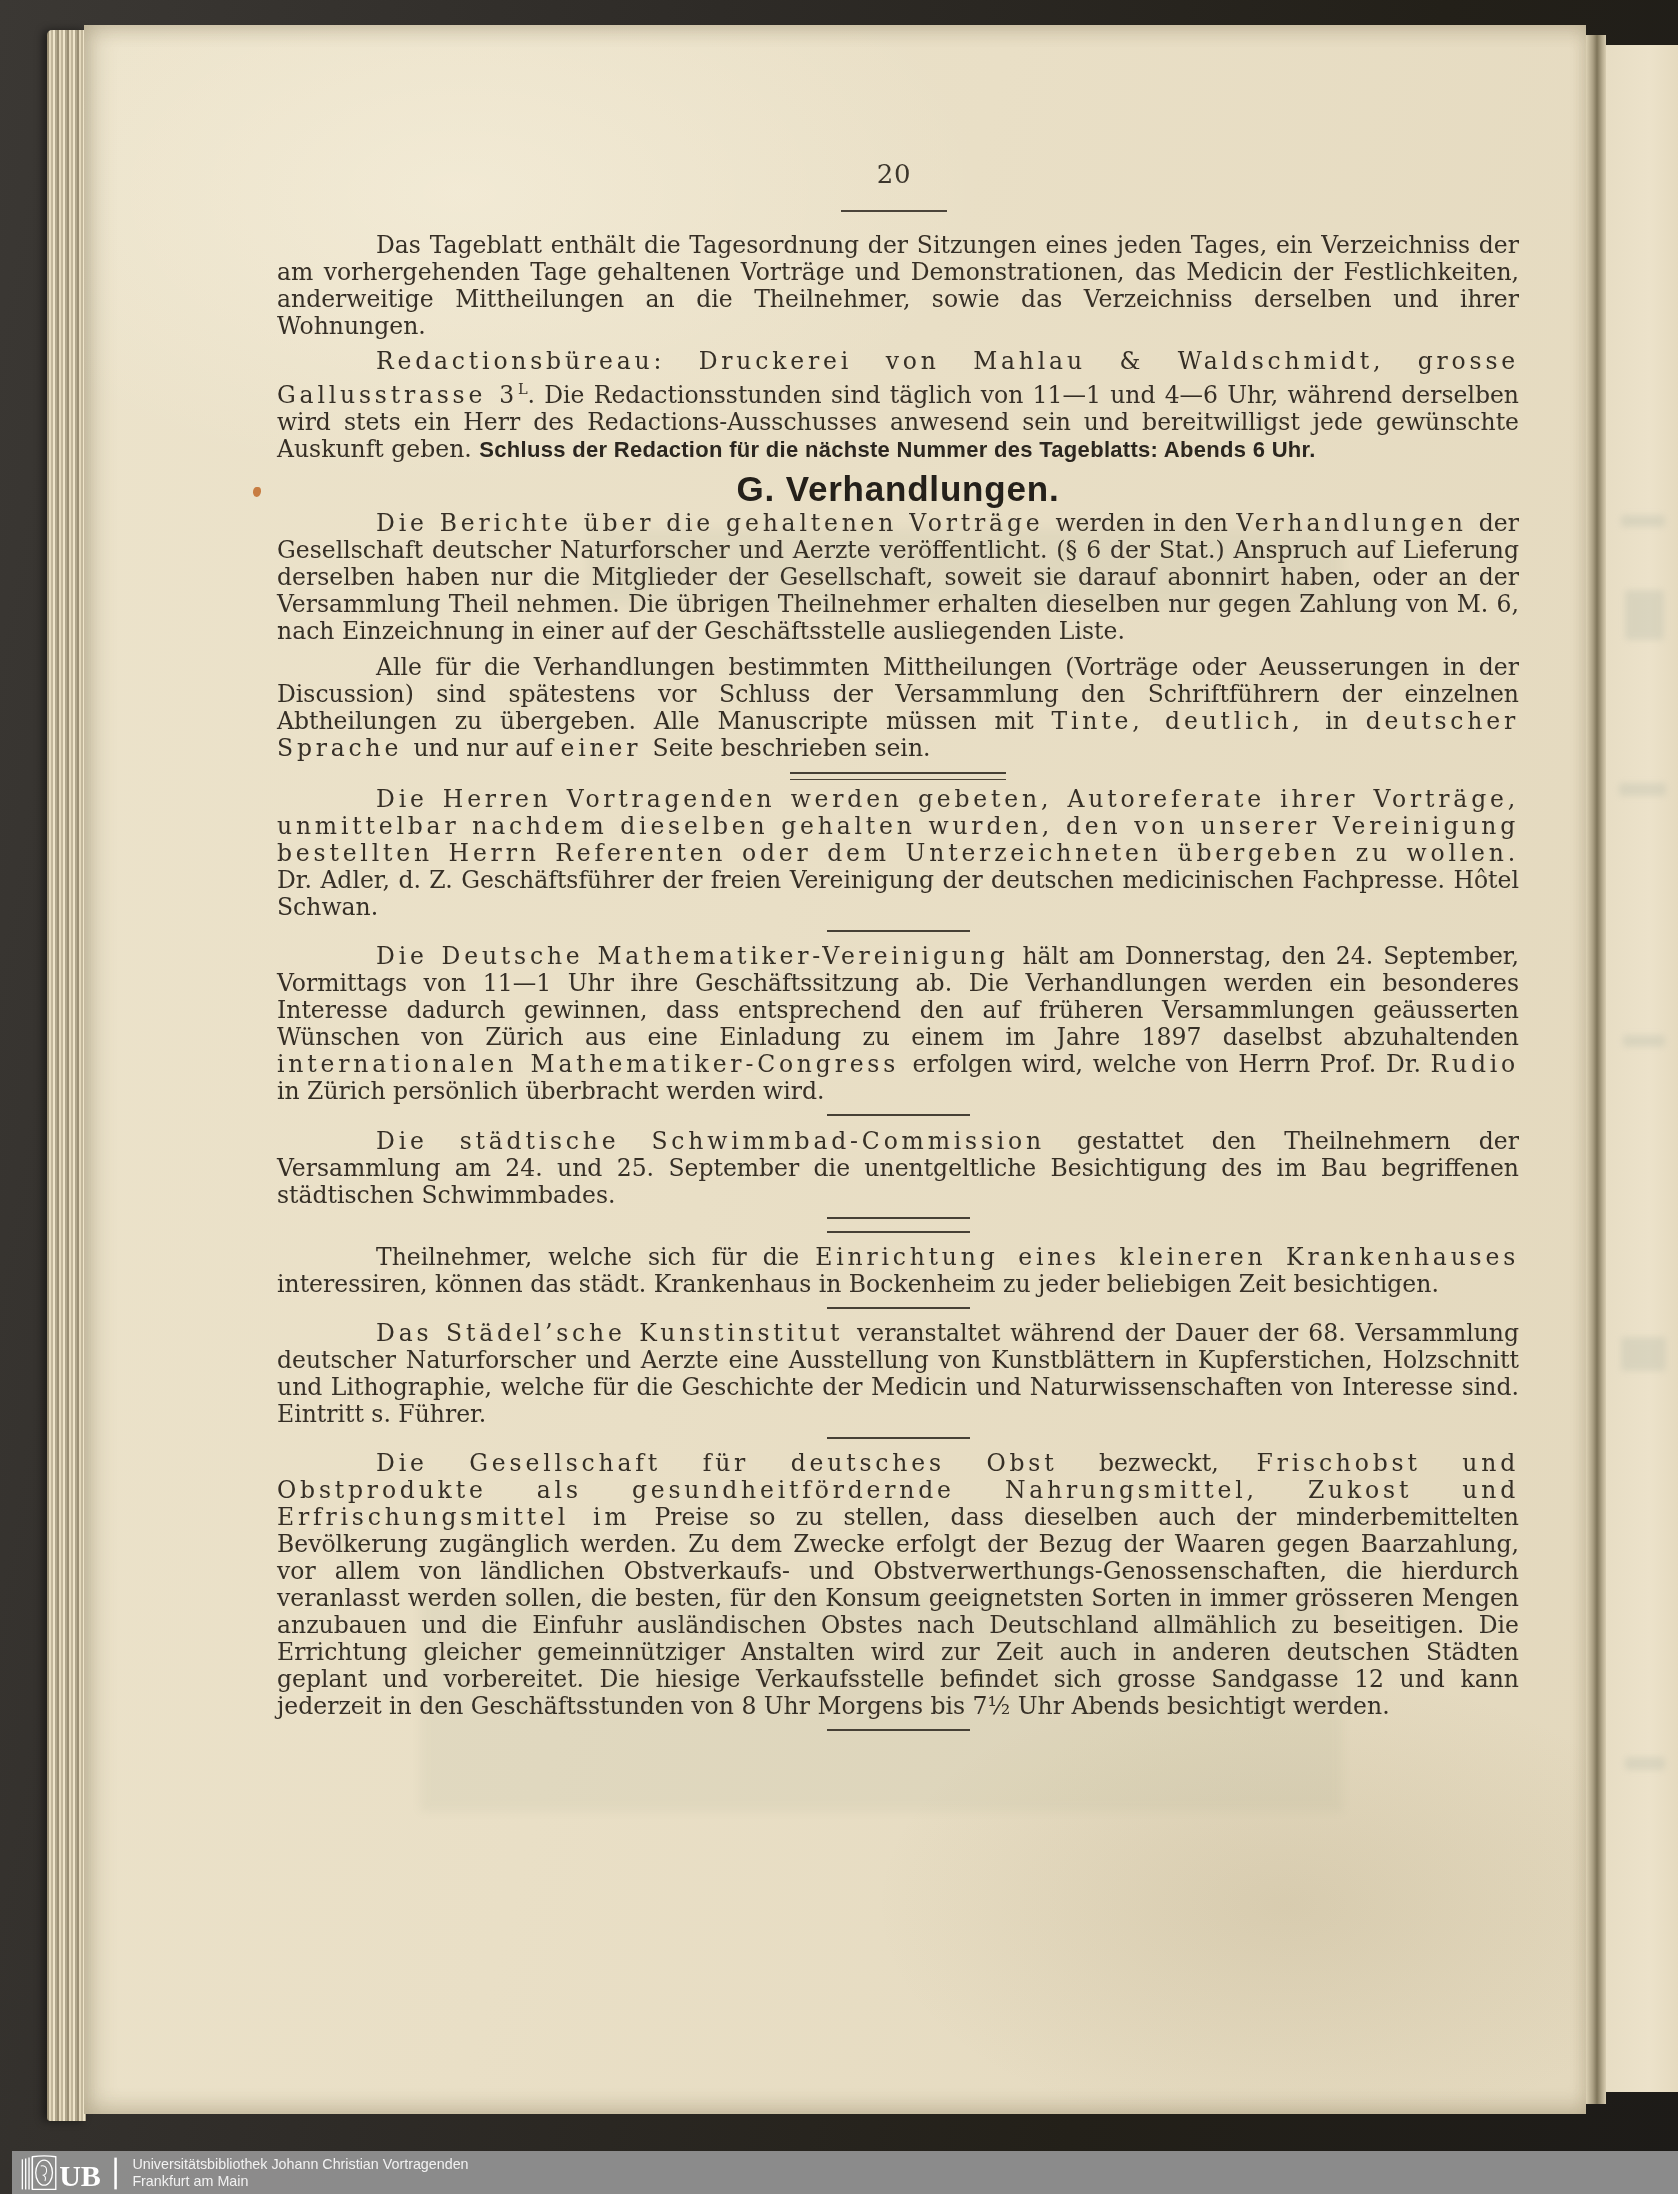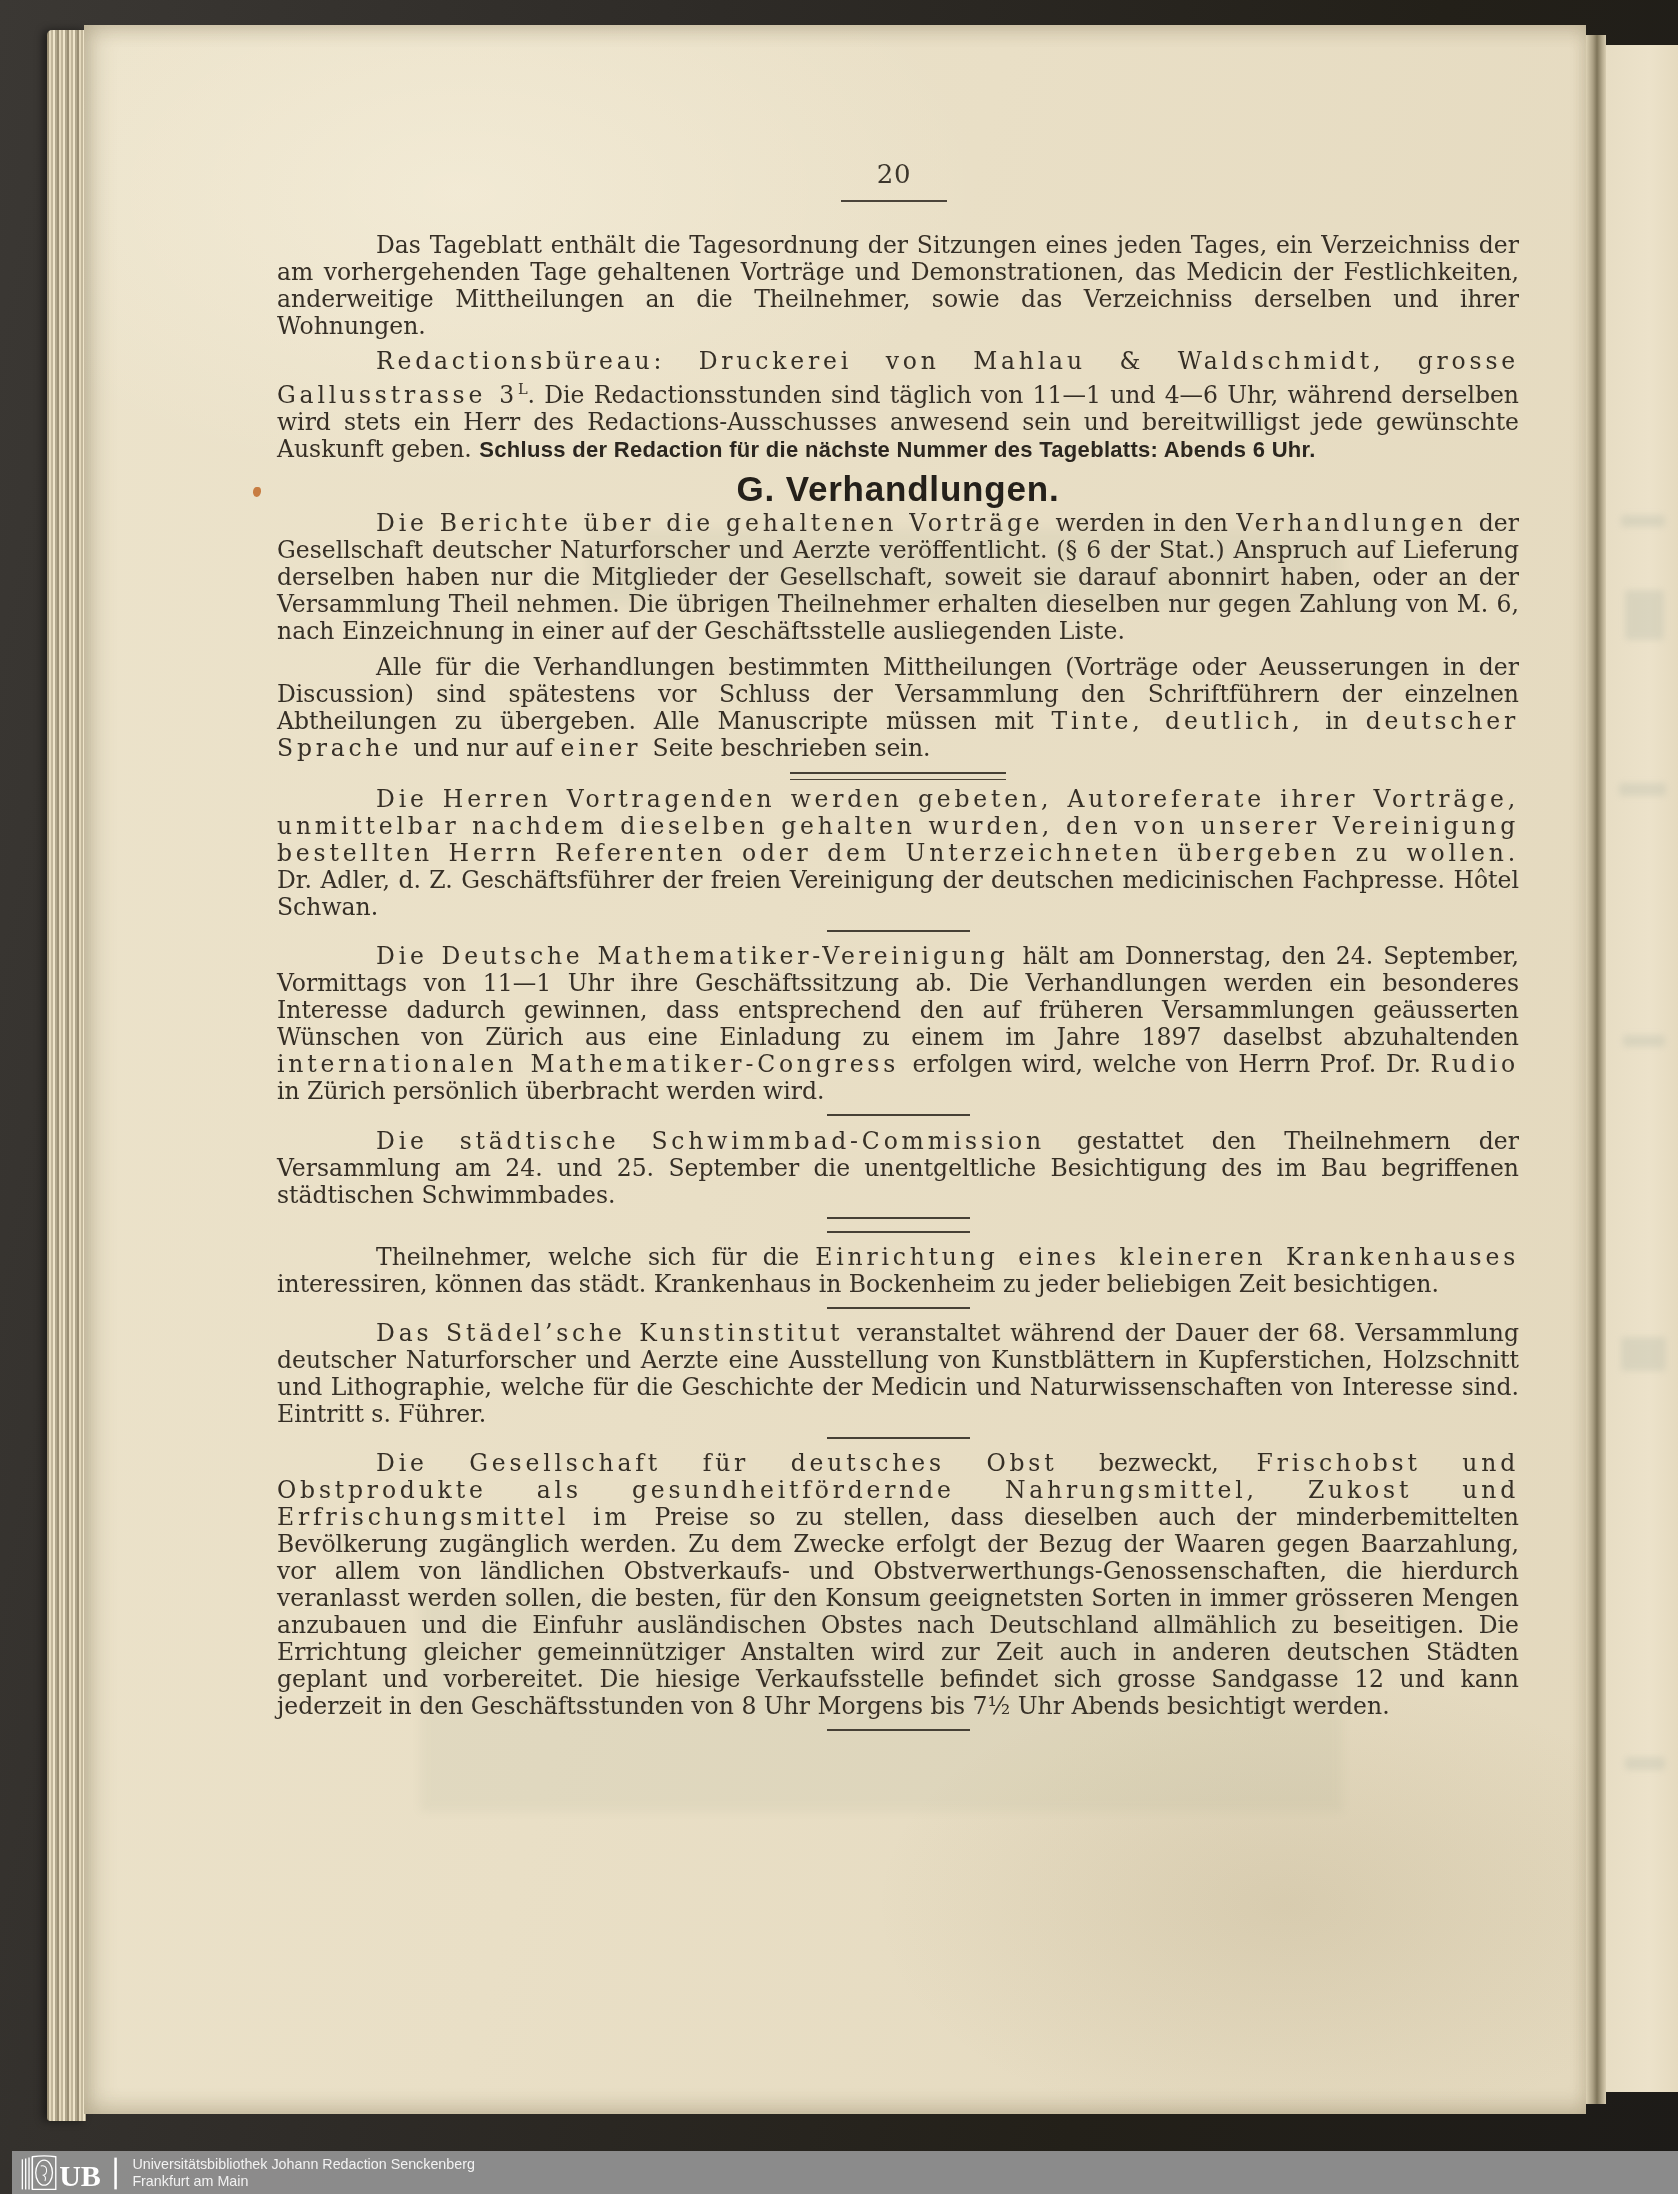--- a/index.html
+++ b/index.html
@@ -35,21 +35,21 @@
     position:absolute;left:1606px;top:45px;width:72px;height:2047px;
     background:linear-gradient(90deg,#e7ddc4,#ece2ca 60%,#e5dabf);
   }
   .ghost{position:absolute;background:#aeb4a4;opacity:.28;filter:blur(3.4px);border-radius:2.5px;}
   .show-through{position:absolute;background:#7a8a6a;opacity:.07;filter:blur(5px);}
   .ink-speck{position:absolute;left:253px;top:487px;width:7.6px;height:10px;border-radius:50% 40% 60% 50%;background:#c26b2a;opacity:.85;}
   
   .page-number{
     position:absolute;left:841px;top:159px;width:106px;text-align:center;
     font-size:26px;color:#3c362c;letter-spacing:0.8px;
-    padding-bottom:11px;border-bottom:2.5px solid #4b443a;
+    padding-bottom:21px;border-bottom:2.5px solid #4b443a;
   }
   
   .page-text{
     position:absolute;left:277px;top:232px;width:1242px;
     font-size:23.5px;line-height:27px;color:#362f26;text-align:justify;
   }
   .para{margin:0 0 8.4px 0;text-indent:99px;}
   .seg{}
   .sp{letter-spacing:3.8px;}
   .b{font-family:Liberation Sans, sans-serif;font-weight:700;font-size:22px;letter-spacing:0.3px;color:#2b261f;}
@@ -127,17 +127,17 @@
       <path d="M12 4 L12 42"></path>
       <path d="M16 3 L16 42"></path>
       <path d="M16 3 Q30 1 44 3 L44 42 L16 42 Z"></path>
       <ellipse cx="30" cy="22" rx="10" ry="15"></ellipse>
       <path d="M26 14 Q33 13 33 19 Q33 24 29 25 Q33 27 31 32" stroke-width="1.2"></path>
     </g>
     <text x="48" y="38" font-family="Liberation Serif, DejaVu Serif, serif" font-weight="bold" font-size="36" fill="#ffffff">UB</text>
     <rect x="114" y="4" width="3" height="38" fill="#ffffff"></rect>
   </svg>
   <div class="footer-text">
-    <div>Universitätsbibliothek Johann Redaction Senckenberg</div>
+    <div>Universitätsbibliothek Johann Christian Vortragenden</div>
     <div>Frankfurt am Main</div>
   </div>
 </div>
 
 
 </body></html>

